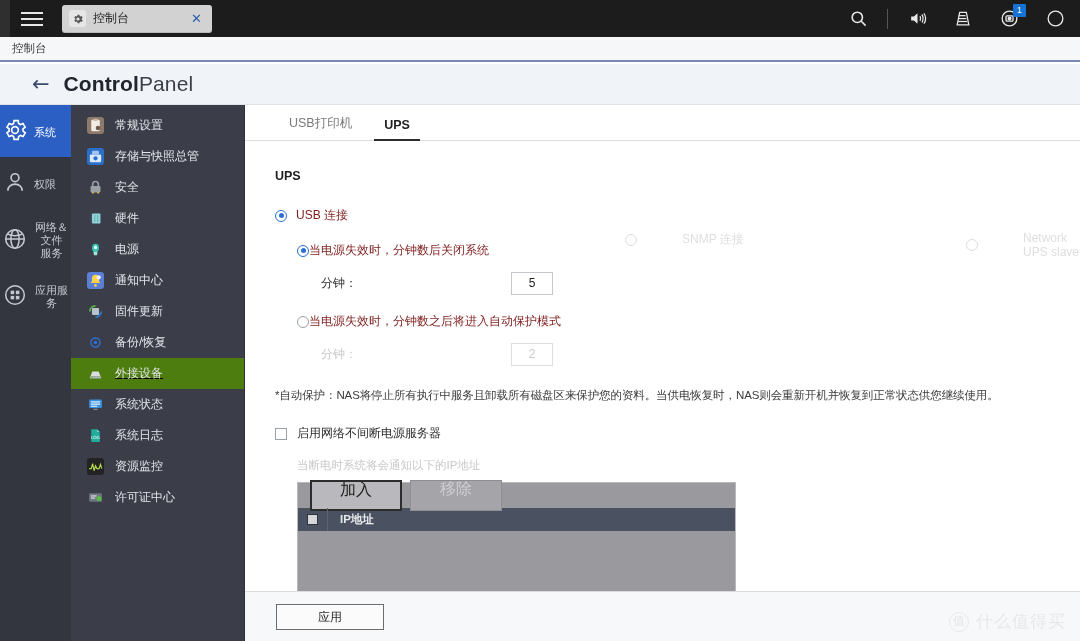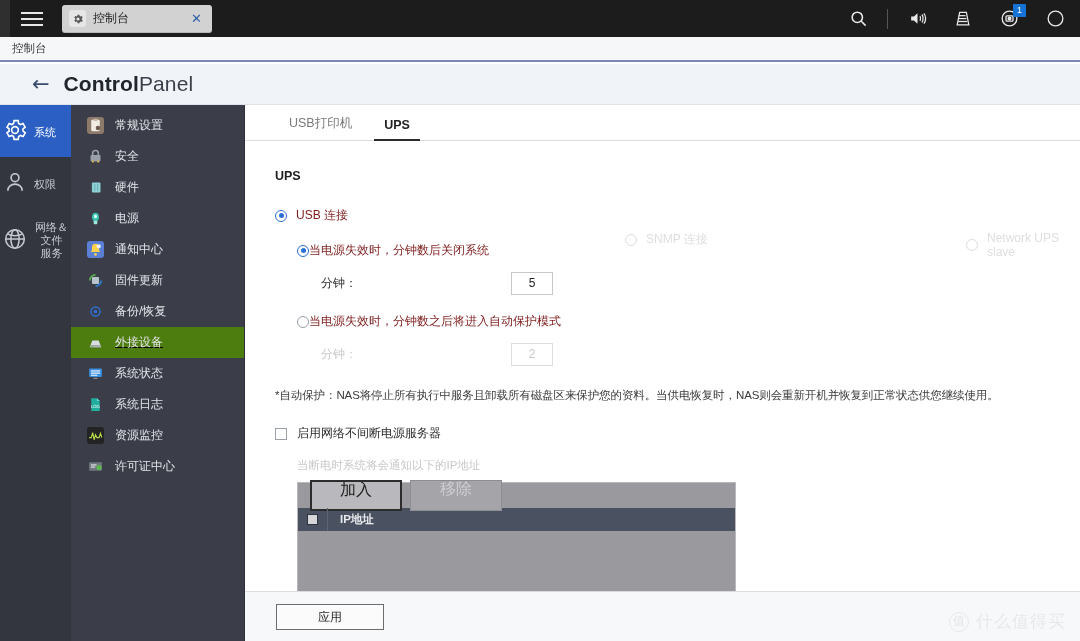--- a/index.html
+++ b/index.html
@@ -135,21 +135,21 @@
     width: 12px; height: 12px; border-radius: 50%; border: 1px solid #9aa0a8;
     background: #fff; flex: 0 0 12px; position: relative; cursor: pointer;
   }
   .radio.checked { border-color: #2b6fd4; }
   .radio.checked::after {
     content: ""; position: absolute; left: 2.5px; top: 2.5px;
     width: 5px; height: 5px; border-radius: 50%; background: #2b6fd4;
   }
   .radio.dim { border-color: #dddddd; }
   .rlabeltxt { font-size: 12px; color: #7f1d1d; }
-  .rlabeltxt.dim { color: #dedede; }
+  .rlabeltxt.dim { color: #dedede; margin-left: 36px; }
 
   .opt-row { display: flex; align-items: center; gap: 0; margin-left: 22px; margin-top: 18px; }
   .opt-row .rlabeltxt { font-size: 12px; }
 
   .minutes-row {
     display: flex; align-items: center; margin-left: 46px; margin-top: 13px;
   }
   .minutes-label { font-size: 12px; color: #2f2f2f; width: 190px; }
   .minutes-label.dim { color: #c9c9c9; }
   .num-input {
@@ -327,34 +327,56 @@
           <circle cx="12" cy="12" r="8.6"></circle>
           <ellipse cx="12" cy="12" rx="3.8" ry="8.6"></ellipse>
           <line x1="3.4" y1="12" x2="20.6" y2="12"></line>
           <path d="M5 7.2c2 1.1 4.4 1.7 7 1.7s5-0.6 7-1.7"></path>
         </svg>
       </span>
       <span class="rlabel" style="white-space: pre-line;">网络＆文件
 服务</span>
     </div>
 
+    <div class="rail-item">
+      <span>
+        <svg width="26" height="26" viewBox="0 0 24 24" fill="none" stroke="#c6c9d2" stroke-width="1.4">
+          <circle cx="12" cy="12" r="8.6"></circle>
+          <rect x="8" y="8" width="3.2" height="3.2" fill="#c6c9d2" stroke="none"></rect>
+          <rect x="12.8" y="8" width="3.2" height="3.2" fill="#c6c9d2" stroke="none"></rect>
+          <rect x="8" y="12.8" width="3.2" height="3.2" fill="#c6c9d2" stroke="none"></rect>
+          <rect x="12.8" y="12.8" width="3.2" height="3.2" fill="#c6c9d2" stroke="none"></rect>
+        </svg>
+      </span>
+      <span class="rlabel">应用服务</span>
+    </div>
   </div>
 
   <div class="submenu">
     <div class="sub-item">
       <span class="sicon" style="background:#8d7a6a;">
         <svg width="17" height="17" viewBox="0 0 24 24" fill="#f2ece4">
             <rect x="6" y="4" width="12" height="16" rx="1.5"></rect>
             <rect x="9" y="2.5" width="6" height="3" rx="1" fill="#c8b9a8"></rect>
             <circle cx="15.5" cy="15.5" r="3.2" fill="#6d5c4d"></circle>
           </svg>
       </span>
       <span class="slabel">常规设置</span>
     </div>
 
+    <div class="sub-item">
+      <span class="sicon" style="background:#2c6fc6;">
+        <svg width="17" height="17" viewBox="0 0 24 24" fill="#dceaff">
+            <rect x="4" y="9" width="16" height="11" rx="1.5"></rect>
+            <rect x="7" y="4" width="10" height="5" rx="1.5" fill="#9fc7f5"></rect>
+            <circle cx="12" cy="14.5" r="3" fill="#2c6fc6"></circle>
+          </svg>
+      </span>
+      <span class="slabel">存储与快照总管</span>
+    </div>
 
     <div class="sub-item">
       <span class="sicon">
         <svg width="17" height="17" viewBox="0 0 24 24">
             <rect x="5" y="10" width="14" height="9" rx="1.5" fill="#9aa0a8"></rect>
             <path d="M8 10V7.5a4 4 0 0 1 8 0V10" fill="none" stroke="#9aa0a8" stroke-width="2.2"></path>
             <rect x="7" y="18" width="2.5" height="2.5" fill="#e8b83a"></rect>
             <rect x="14.5" y="18" width="2.5" height="2.5" fill="#e8b83a"></rect>
           </svg>
       </span>

